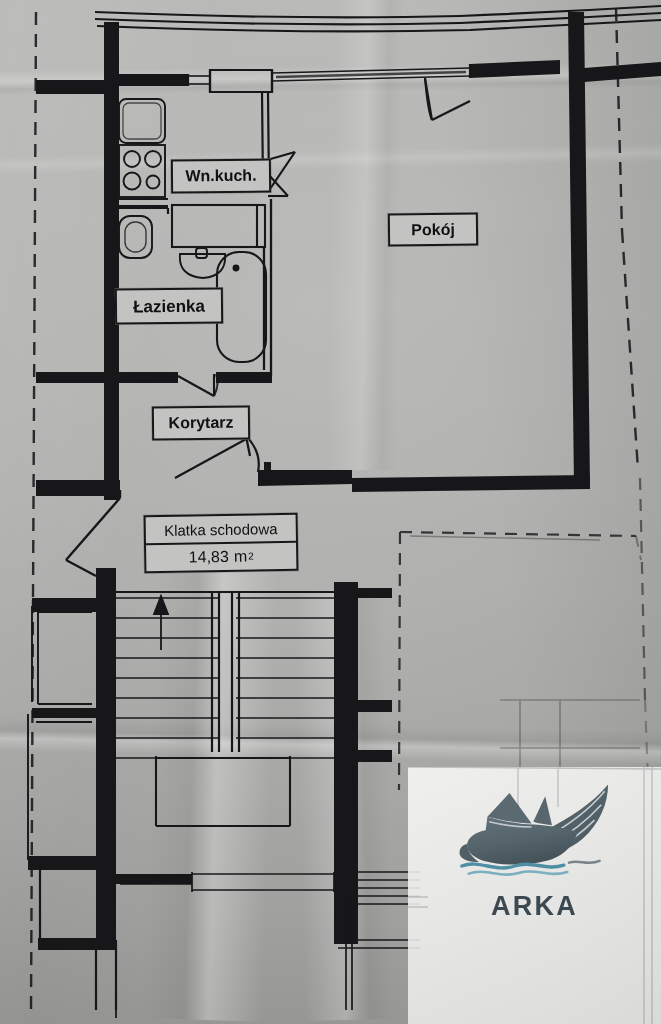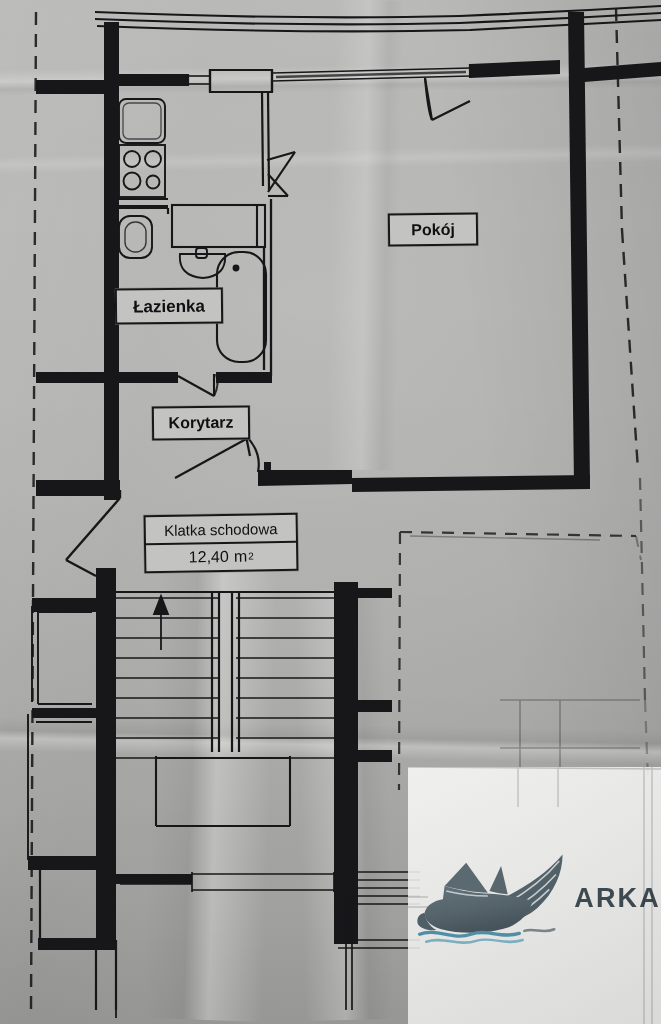--- a/index.html
+++ b/index.html
@@ -96,21 +96,21 @@
   }
   .lbl-klatka .row.top{border-bottom:2px solid #17171a;font-size:15px;}
   .lbl-klatka .row.bot{font-size:16px;}
   .sup{font-size:10px;vertical-align:super;margin-left:1px;}
 
   
   #watermark{
     position:absolute;
     left:408px;top:767px;width:253px;height:257px;
     background:linear-gradient(155deg, rgba(247,247,246,.90) 0%, rgba(241,241,240,.87) 45%, rgba(232,232,231,.84) 100%);
-    display:flex;flex-direction:row;align-items:center;justify-content:flex-end;
+    display:flex;flex-direction:column;align-items:center;justify-content:flex-start;
     overflow:hidden;
   }
   #watermark .logo-mark{width:170px;height:110px;margin-top:10px;}
   #watermark .brand{
     margin-top:6px;
     font-size:27px;letter-spacing:2.2px;font-weight:700;color:#3d4950;
     text-align:center;line-height:1;
   }
   #watermark .sub{
     margin-top:9px;
@@ -438,39 +438,42 @@
         <path d="M560 700 L560 770"></path>
       </g>
 
       <g stroke-width="1.4" opacity=".35">
         <path d="M410 536 L600 540"></path>
       </g>
 
     </g>
   </svg>
 
+  <div class="lbl lbl-kuch">
+    <span>Wn.kuch.</span>
+  </div>
 
   <div class="lbl lbl-lazienka">
     <span>Łazienka</span>
   </div>
 
   <div class="lbl lbl-korytarz">
     <span>Korytarz</span>
   </div>
 
   <div class="lbl lbl-pokoj">
     <span>Pokój</span>
   </div>
 
   <div class="lbl lbl-klatka">
     <div class="row top">
       <span>Klatka schodowa</span>
     </div>
     <div class="row bot">
-      <span>12,40</span>
+      <span>14,83</span>
       <span style="margin-left:5px">m</span>
         <span class="sup">2</span>
     </div>
   </div>
 
   <div id="watermark">
 
     <svg class="ghost" viewBox="0 0 253 257">
       <g fill="none" stroke="#17171a" stroke-width="1.4">
         <path d="M92 -60 L232 -60"></path>

